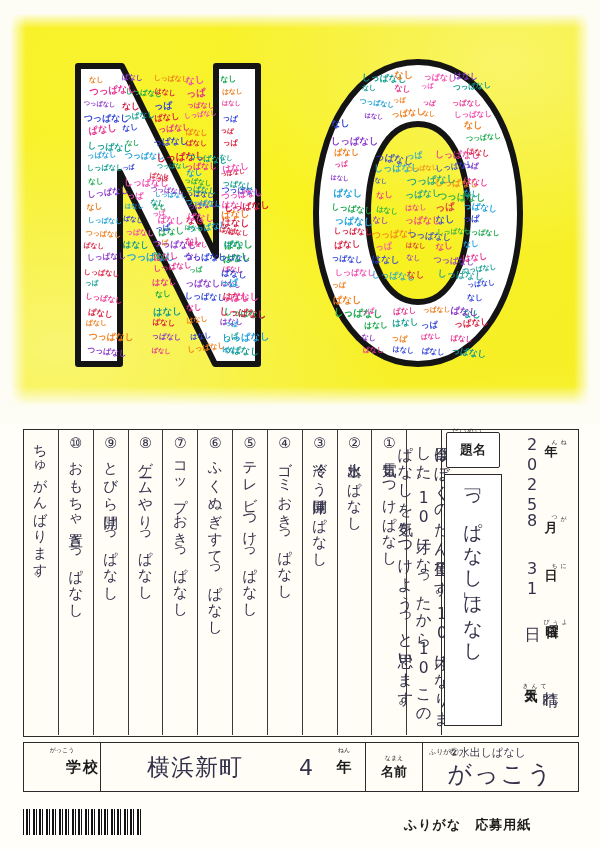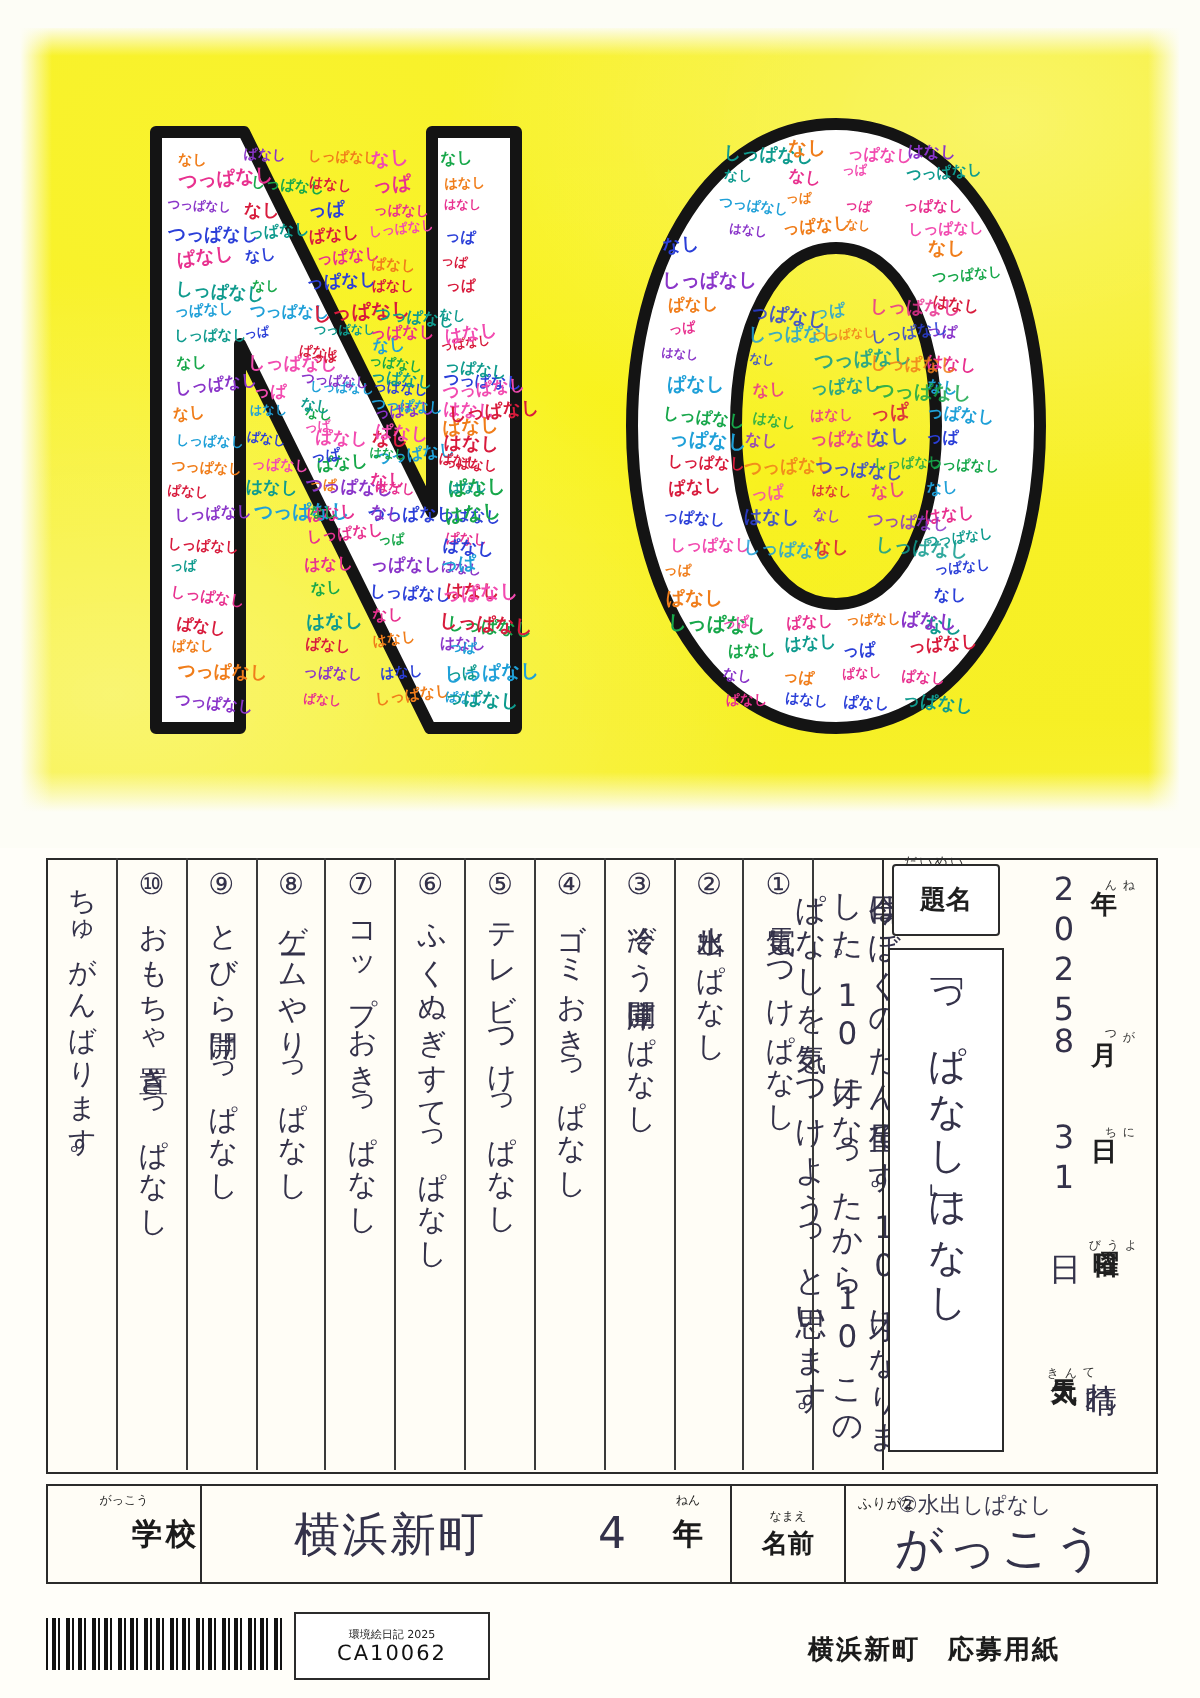--- a/index.html
+++ b/index.html
@@ -552,19 +552,15 @@
         <span style="position:absolute;left:6px;top:4px;font-size:7px;color:#222">ふりがな</span>
         <span class="furigana hand">②水出しぱなし</span>
         <span class="name-main hand">がっこう</span>
       </div>
     </div>
 
 
     <div class="barcode">
         <div class="bars"></div>
       </div>
-    <div class="code-box">
-      <span class="code-top">環境絵日記 2025</span>
-      <span class="code-id">CA10062</span>
-    </div>
-    <div class="footer-title">横浜新町　応募用紙</div>
+    <div class="footer-title">ふりがな　応募用紙</div>
   </div>
 </div>
 
 </body></html>

